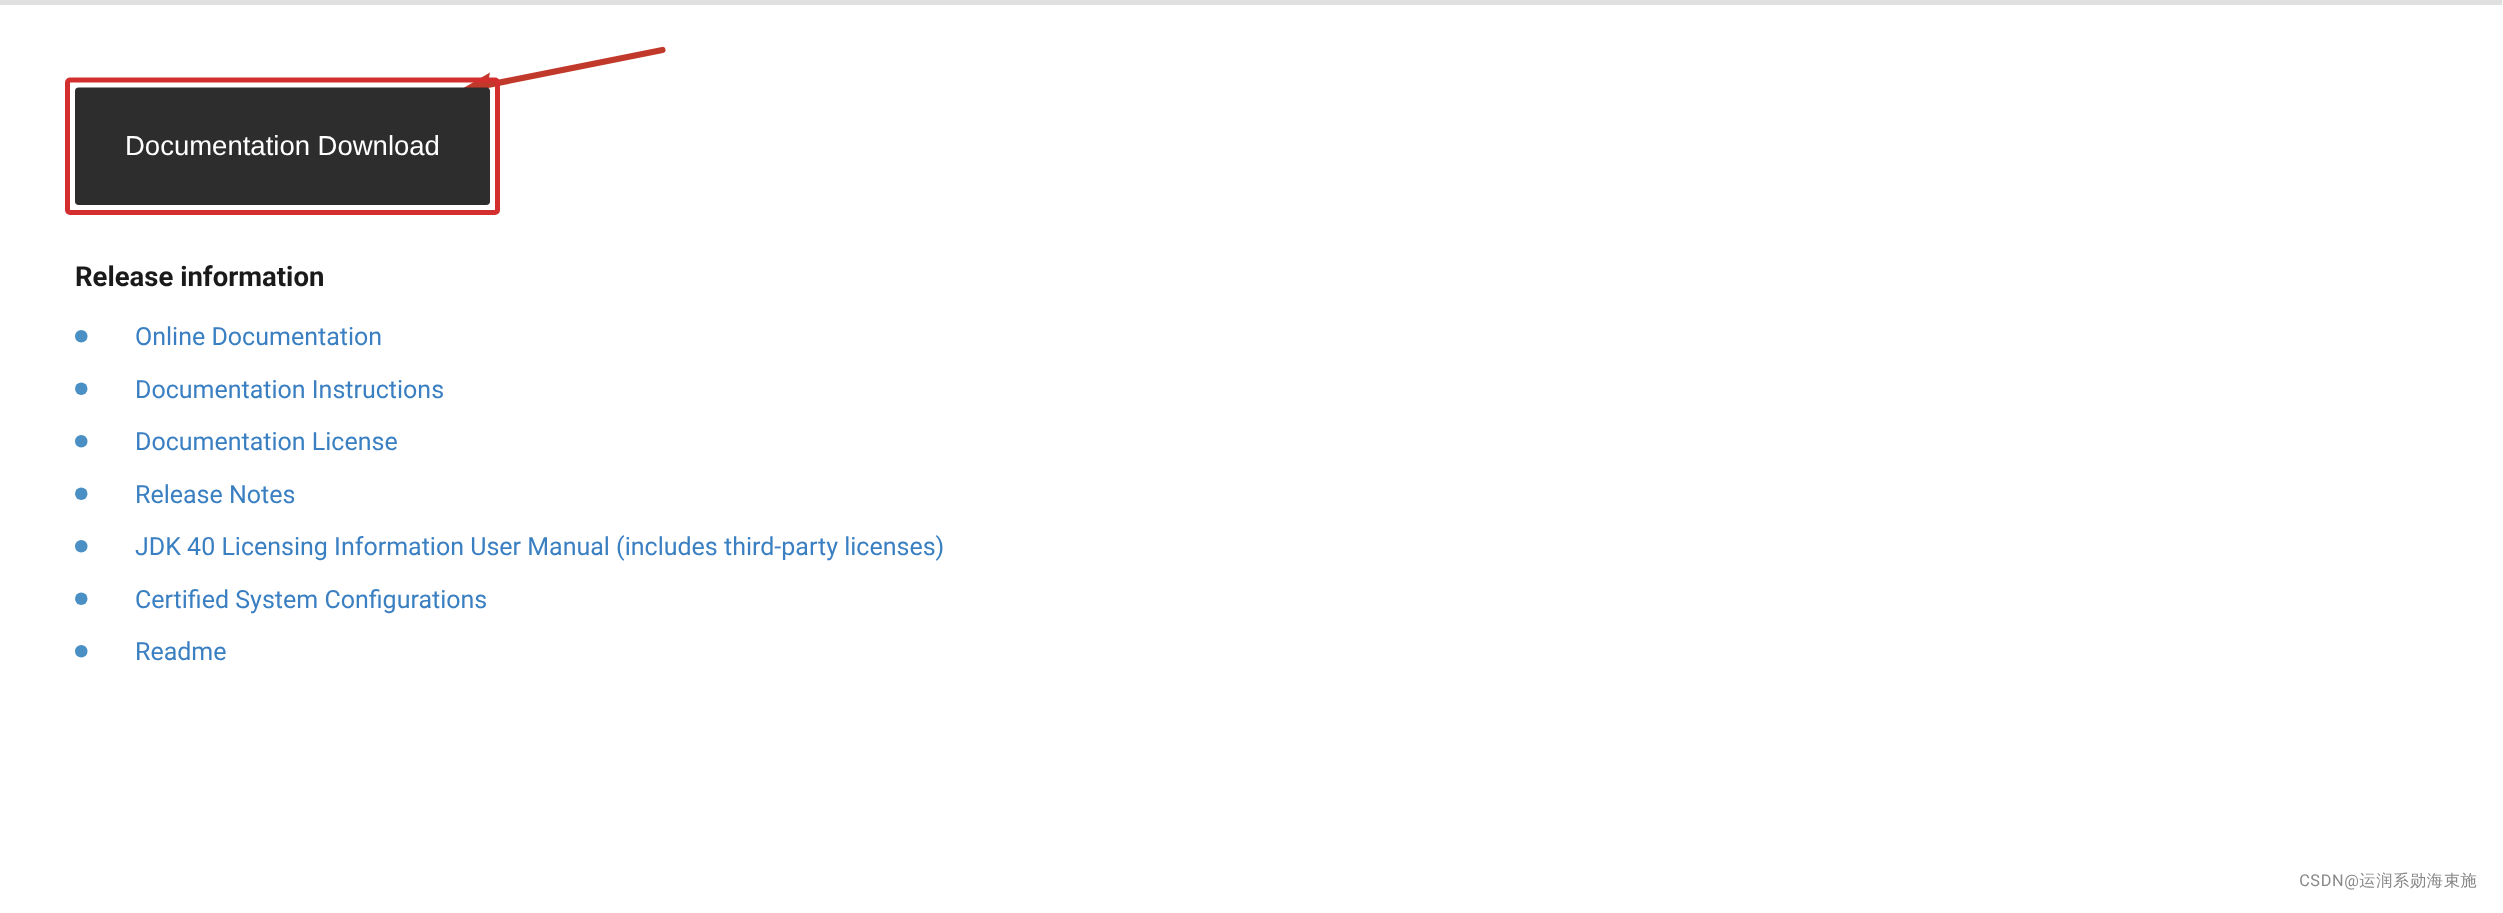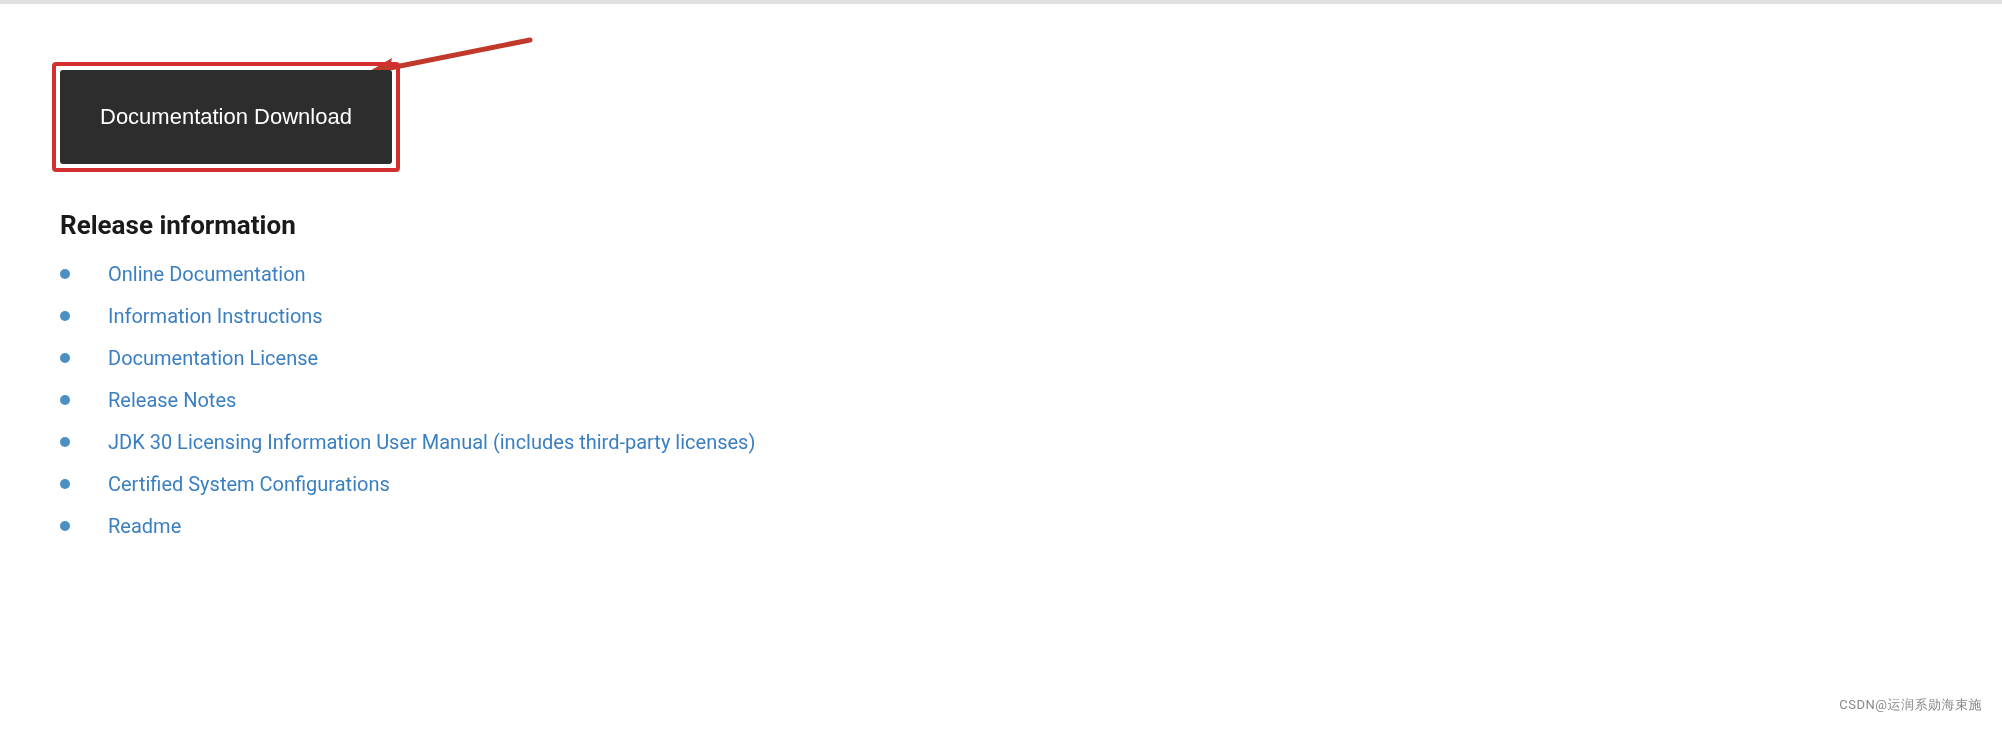--- a/index.html
+++ b/index.html
@@ -72,21 +72,21 @@
       width: 220px;
       height: 80px;
       pointer-events: none;
     }
 
     .release-info-section {
       margin-top: 10px;
     }
 
     .release-info-title {
-      font-size: 26px;
+      font-size: 22px;
       font-weight: 700;
       color: #1a1a1a;
       margin-bottom: 22px;
     }
 
     .link-list {
       list-style: none;
       padding: 0;
     }
 
@@ -149,33 +149,33 @@
   <div class="release-info-section">
     <div class="release-info-title">Release information</div>
 
     <ul class="link-list">
     <li>
           <span class="bullet"></span>
           <a href="#">Online Documentation</a>
         </li>
         <li>
           <span class="bullet"></span>
-          <a href="#">Information Instructions</a>
+          <a href="#">Documentation Instructions</a>
         </li>
         <li>
           <span class="bullet"></span>
           <a href="#">Documentation License</a>
         </li>
         <li>
           <span class="bullet"></span>
           <a href="#">Release Notes</a>
         </li>
         <li>
           <span class="bullet"></span>
-          <a href="#">JDK 30 Licensing Information User Manual (includes third-party licenses)</a>
+          <a href="#">JDK 40 Licensing Information User Manual (includes third-party licenses)</a>
         </li>
         <li>
           <span class="bullet"></span>
           <a href="#">Certified System Configurations</a>
         </li>
         <li>
           <span class="bullet"></span>
           <a href="#">Readme</a>
         </li>
       </ul>

